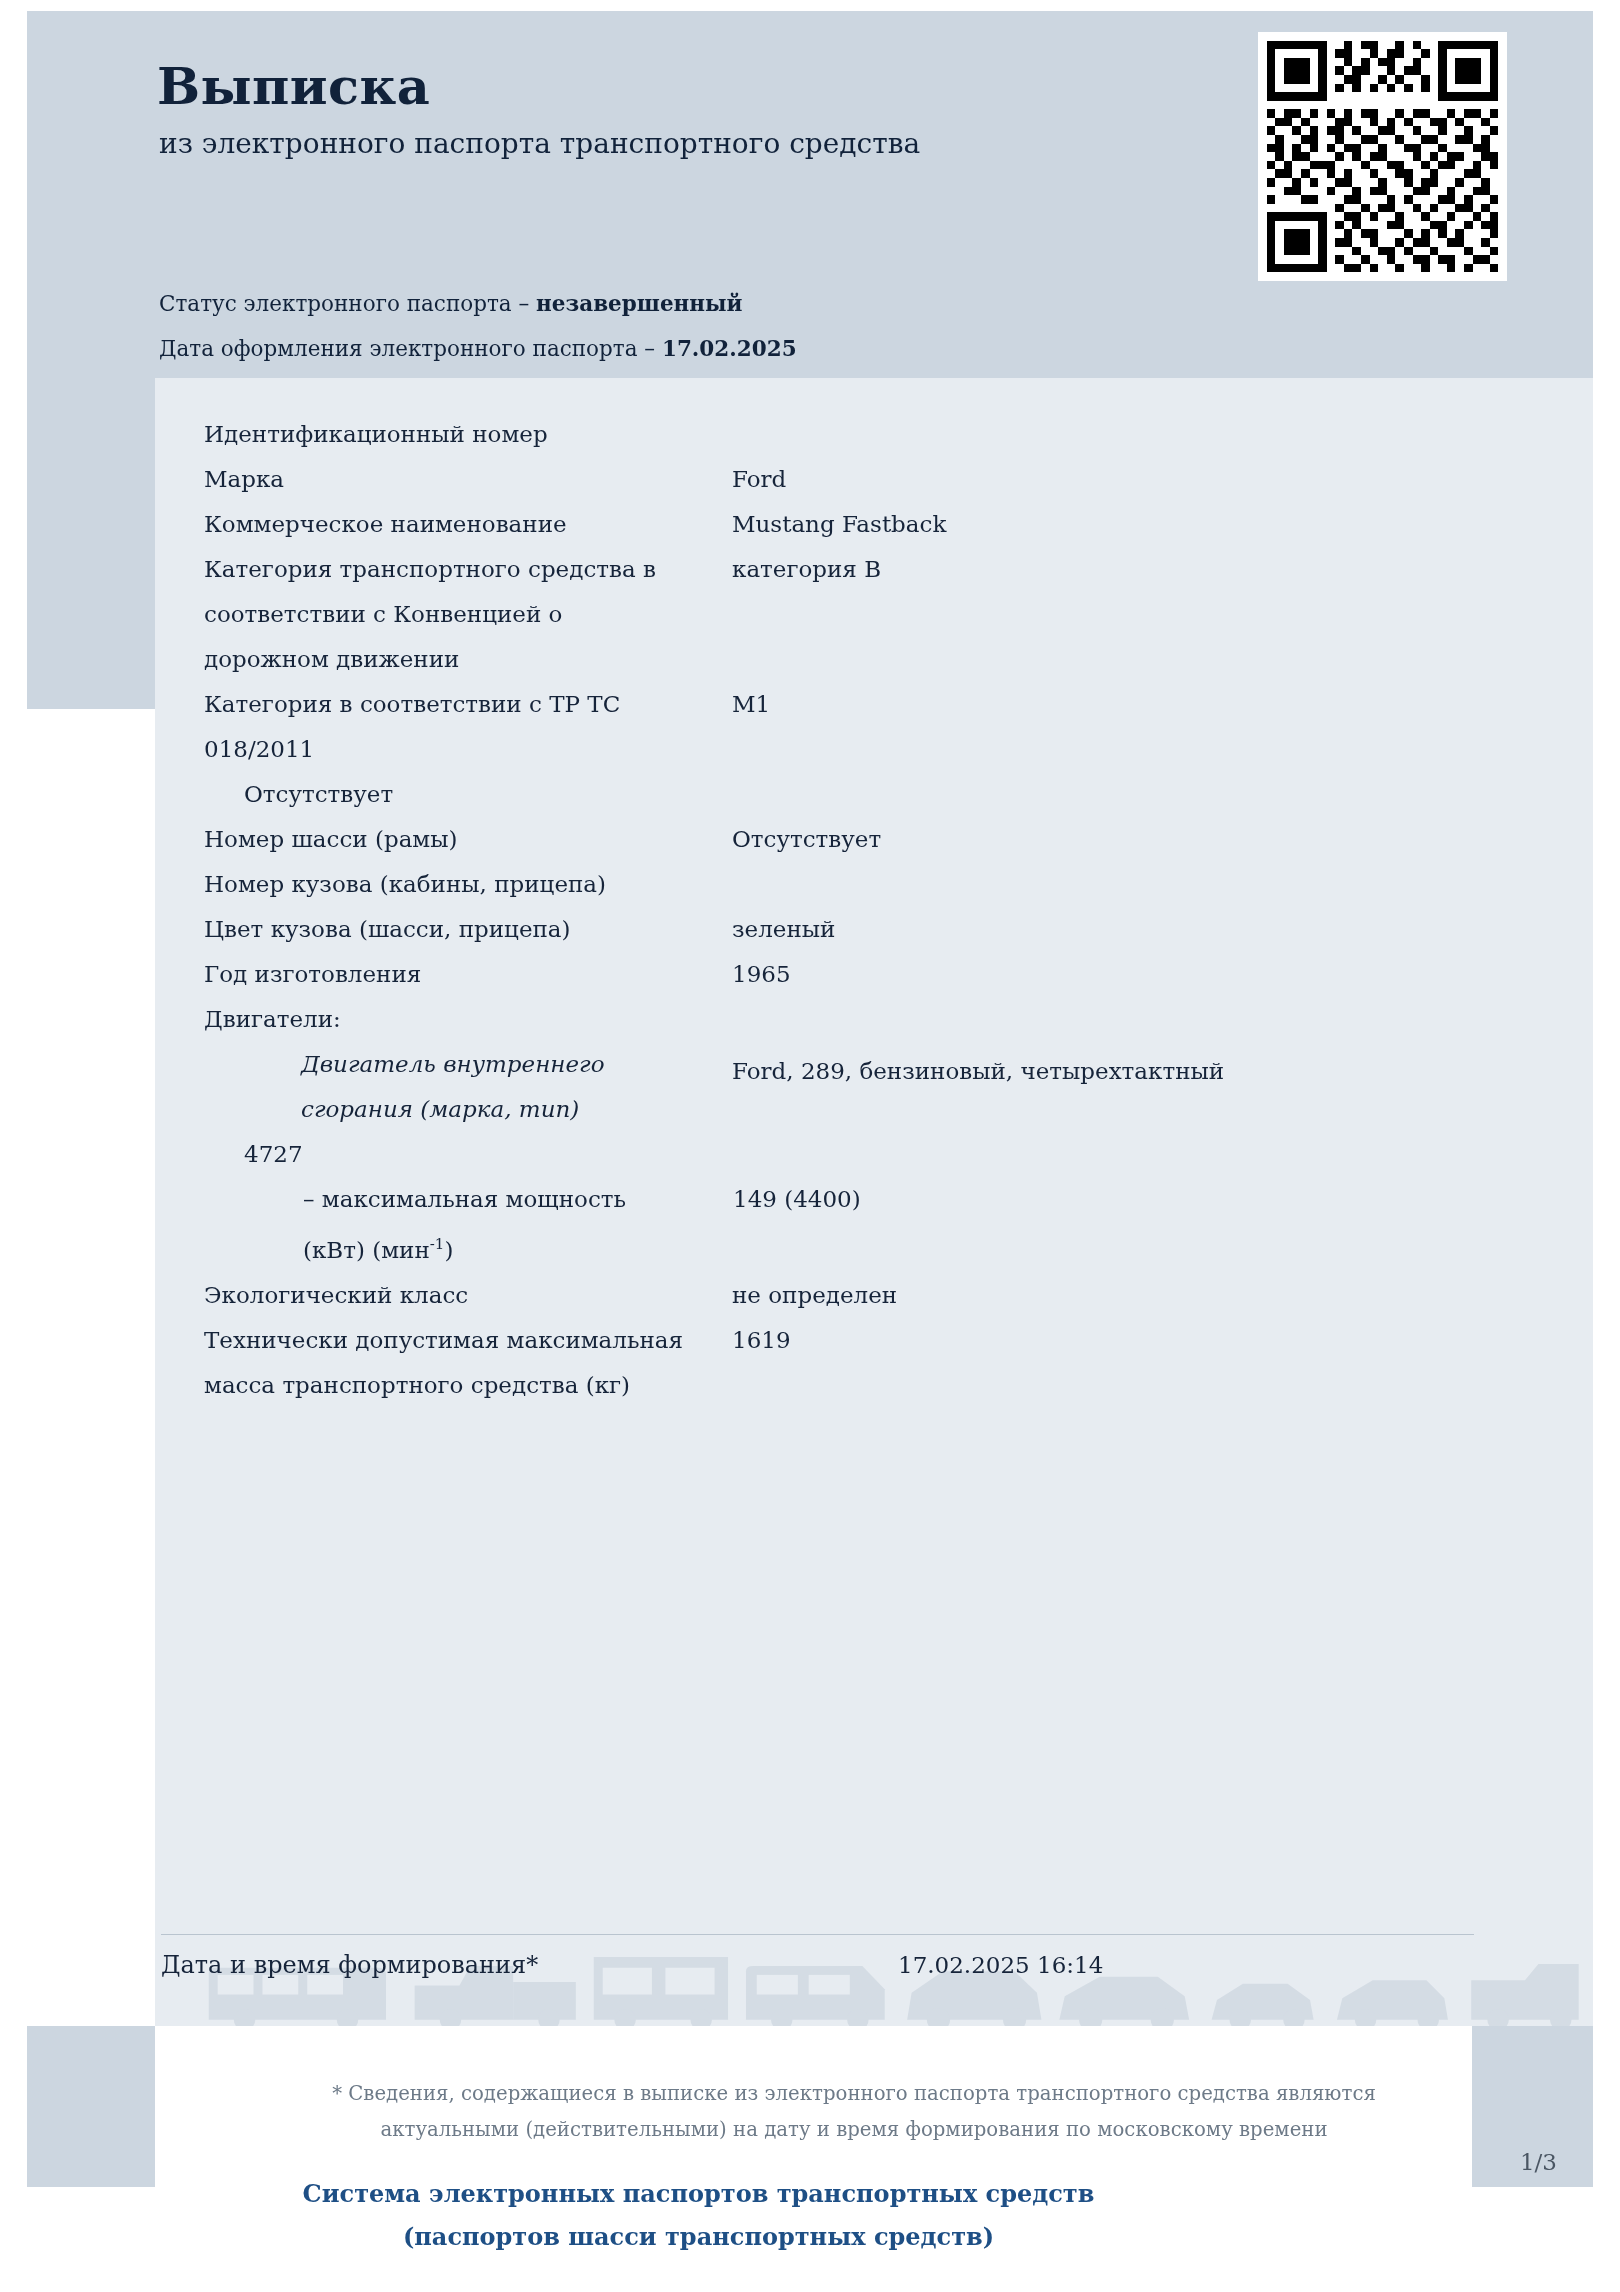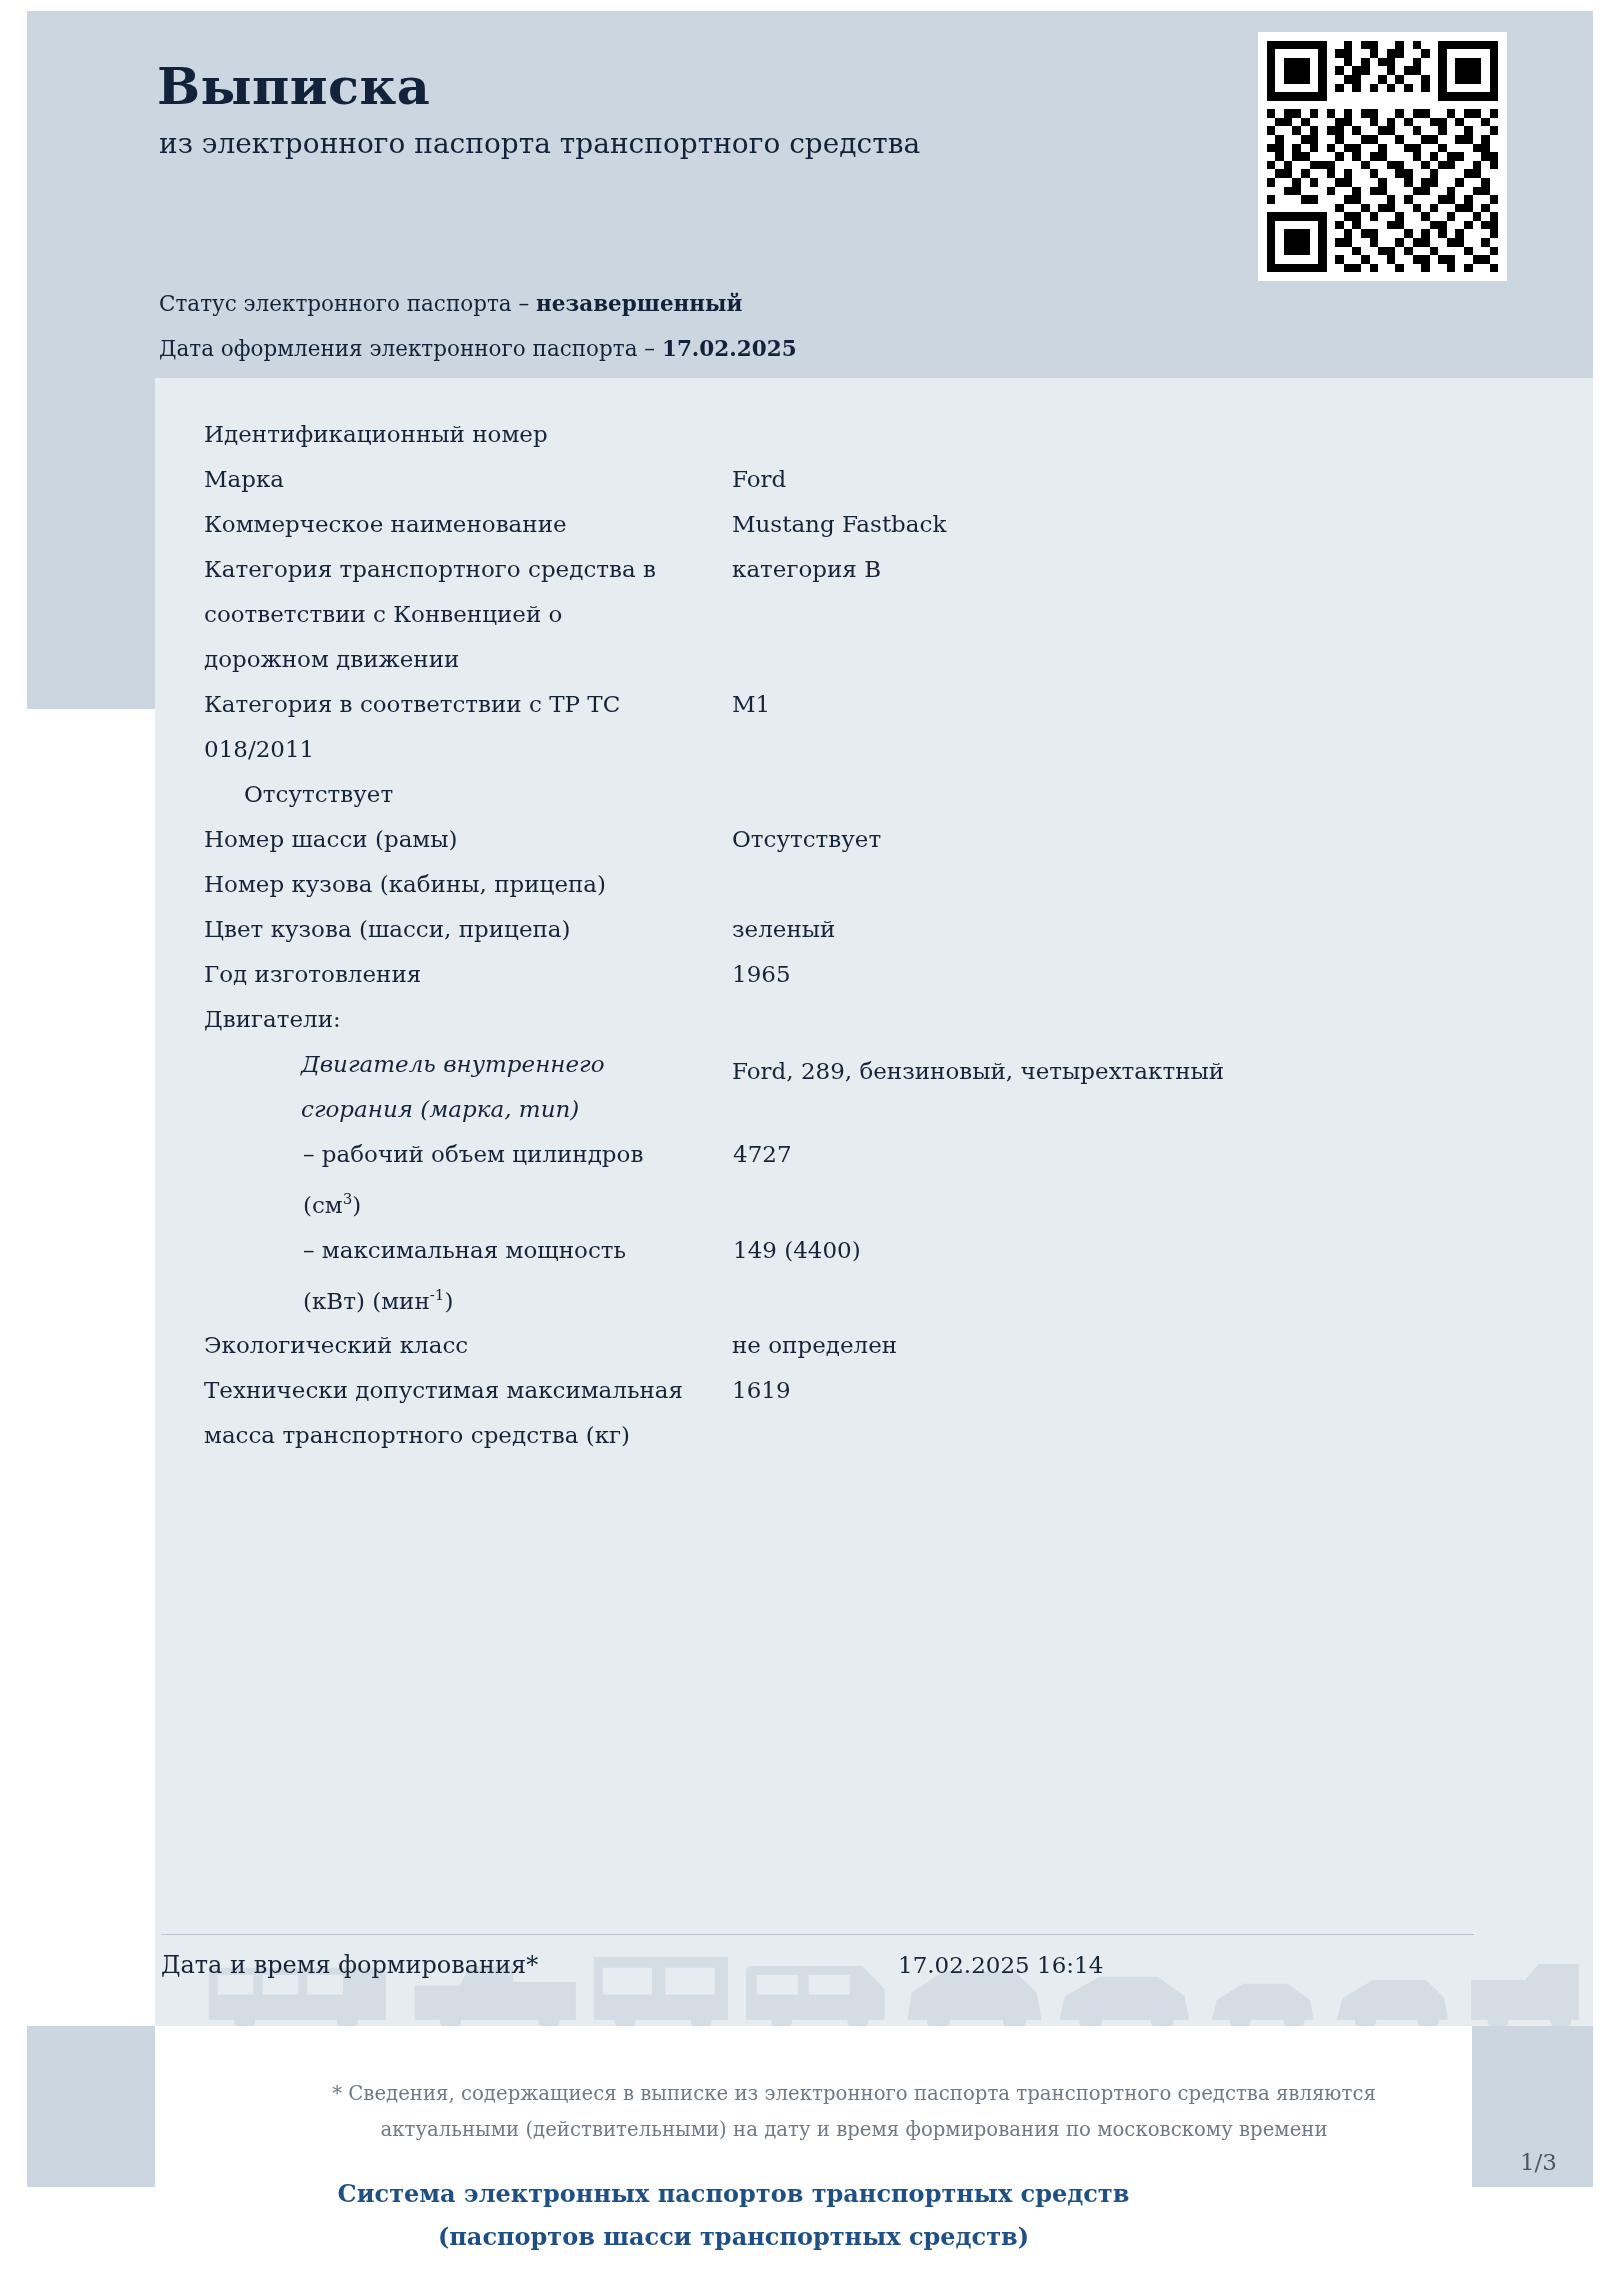--- a/index.html
+++ b/index.html
@@ -173,21 +173,20 @@
   .sys-title {
     position: absolute;
     left: 0;
     top: 2172px;
     width: 1397px;
     text-align: center;
     font-size: 24px;
     font-weight: bold;
     line-height: 43px;
     color: #1e4f85;
-    padding-left: 35px;
   }
   .page-num {
     position: absolute;
     right: 63px;
     top: 2149px;
     font-size: 23px;
     color: #4a5663;
   }
   .bottom-left-block {
     position: absolute;
@@ -487,21 +486,20 @@
       <div class="lbl">Двигатели:</div>
       <div class="val"></div>
     </div>
 
     <div class="row indent">
       <div class="lbl">Двигатель внутреннего сгорания (марка, тип)</div>
       <div class="val val-multiline">Ford, 289, бензиновый, четырехтактный</div>
     </div>
 
     <div class="row indent2">
-      <div class="lbl">– рабочий объем цилиндров (см<span class="small-sup">3</span>)</div>
       <div class="val">4727</div>
     </div>
 
     <div class="row indent2">
       <div class="lbl">– максимальная мощность (кВт) (мин<span class="small-sup">-1</span>)</div>
       <div class="val">149 (4400)</div>
     </div>
 
     <div class="row">
       <div class="lbl">Экологический класс</div>

